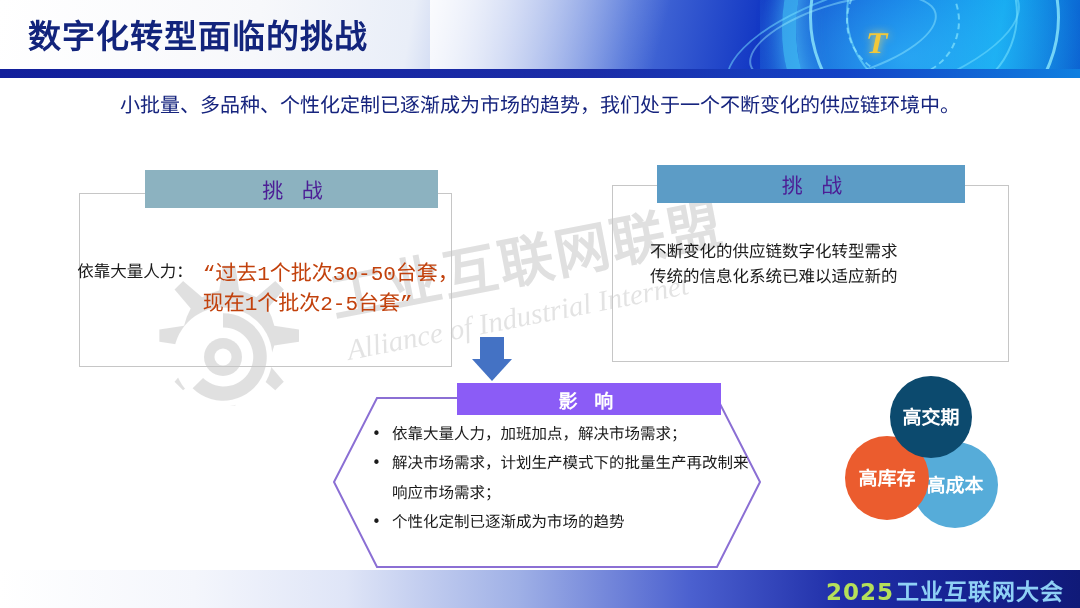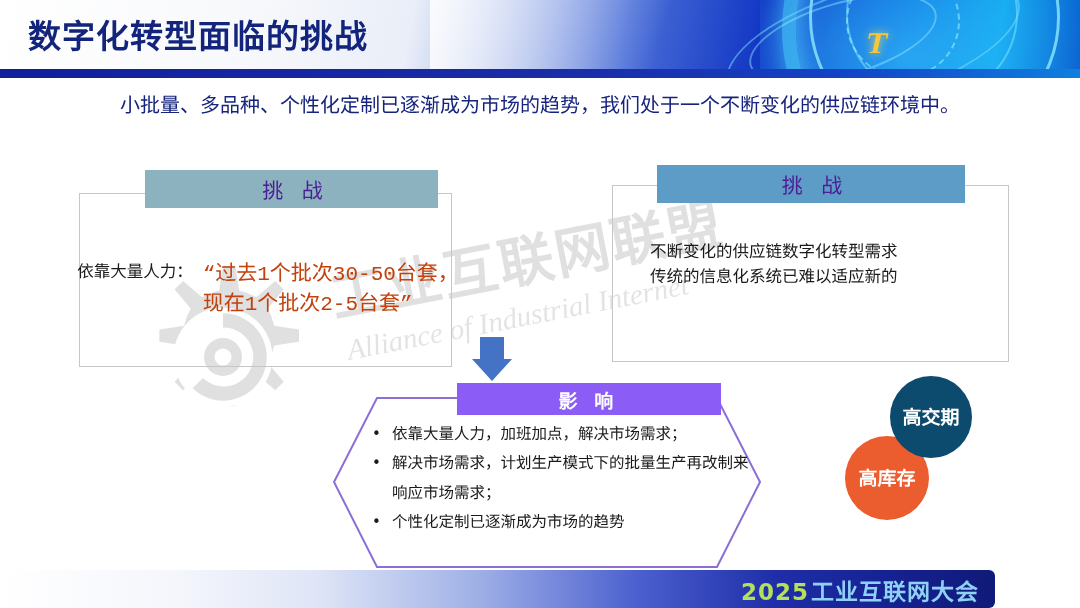--- a/index.html
+++ b/index.html
@@ -209,23 +209,22 @@
     color:#ffffff;font-weight:bold;font-size:19px;
     line-height:1.18;text-align:center;
     font-family:"DejaVu Sans","Liberation Sans",sans-serif;
   }
   #circle-green{left:45px;top:0;width:82px;height:82px;background:#0c4a6e;z-index:3;}
   #circle-orange{left:0;top:60px;width:84px;height:84px;background:#eb5c2e;z-index:2;}
   #circle-blue{left:67px;top:66px;width:86px;height:86px;background:#56acd9;z-index:1;}
 
   
   #footer{
-    position:absolute;left:0;top:570px;width:995px;height:38px;
+    position:absolute;left:0;top:570px;width:1080px;height:38px;
     background:linear-gradient(90deg,#ffffff 0%,#f4f6fc 18%,#dfe5f7 32%,#9fb0e6 48%,#4b60cf 64%,#1f2ea8 78%,#141f8c 92%,#101a78 100%);
-    border-radius:6px;
   }
   #footer-logo{
     position:absolute;right:16px;top:3px;
     text-align:right;
   }
   #footer-main{
     font-size:23px;font-weight:bold;white-space:nowrap;
     letter-spacing:1px;
     font-family:"DejaVu Sans","Liberation Sans",sans-serif;
   }
@@ -310,20 +309,21 @@
     </div>
     <div class="impact-item">
       <span class="impact-bullet">•</span>
       <span class="impact-text">个性化定制已逐渐成为市场的趋势</span>
     </div>
   </div>
 
   <div id="circles">
     <div class="circle" id="circle-green">高交期</div>
     <div class="circle" id="circle-orange">高库存</div>
+    <div class="circle" id="circle-blue">高成本</div>
   </div>
 
   <div id="footer">
     <div id="footer-logo">
       <div id="footer-main"><span id="footer-year">2025</span><span id="footer-cn">工业互联网大会</span></div>
 
     </div>
   </div>
 
 </div>

